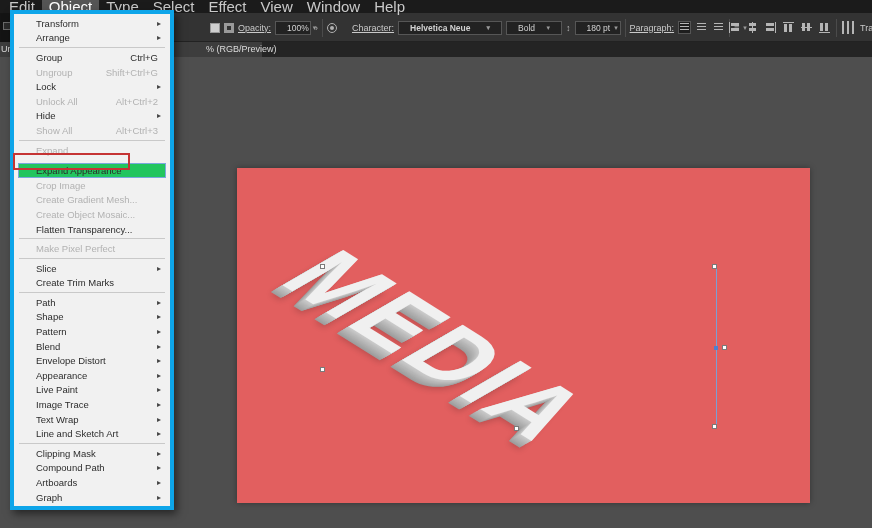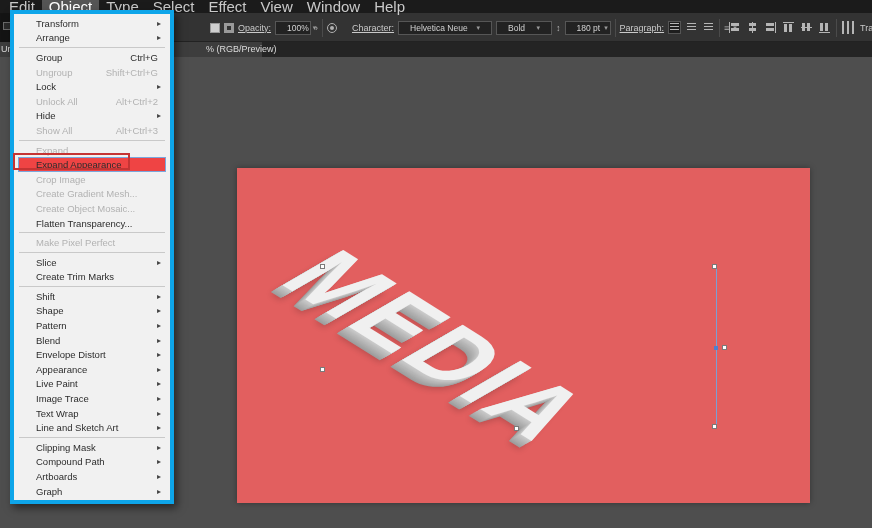--- a/index.html
+++ b/index.html
@@ -74,21 +74,21 @@
   .anchor-blue { position:absolute; width:4px; height:4px; background:#4f7fd0; z-index:2; }
   .path-line { position:absolute; width:1px; background:#7a9fd4; z-index:2; }
 
   
   .menu-panel { position:absolute; left:10px; top:10px; width:164px; background:#f1f1f1;
                 border:4px solid #0ea5e9; box-shadow:3px 4px 8px rgba(0,0,0,.5);
                 padding:2px 4px; z-index:10; }
   .menu-item { position:relative; display:flex; align-items:center; height:14.6px;
                padding:0 8px 0 18px; font-size:9.5px; color:#2c2c2c; cursor:default; }
   .menu-item.disabled { color:#b2b2b2; }
-  .menu-item.selected { background:#ef4444; outline:1px solid #7aa7dd; outline-offset:-1px; }
+  .menu-item.selected { background:#22c55e; outline:1px solid #7aa7dd; outline-offset:-1px;margin-top:6px; }
   .mi-label { white-space:nowrap; }
   .mi-shortcut { margin-left:auto; white-space:nowrap; }
   .mi-arrow { position:absolute; right:5px; font-size:8px; color:#444; }
   .menu-sep { border-top:1px solid #c9c9c9; margin:2px 1px; }
 
   
   .annotation-box { position:absolute; left:13px; top:153px; width:117px; height:17px;
                     border:2px solid #c53434; z-index:20; pointer-events:none; }
 </style>
 </head>
@@ -123,21 +123,21 @@
         <span>100%</span>
         <span class="car">▾</span>
       </span>
       <span class="glyph">›</span>
       <span class="cbsep"></span>
       <span class="circle-ic"></span>
     </div>
 
     <div class="abs" style="left:340px;margin-left:12px;">
       <span class="lbl">Character:</span>
-      <span class="dd" style="width:94px;">
+      <span class="dd" style="width:104px;font-weight:bold;">
         <span>Helvetica Neue</span>
         <span class="car">▾</span>
       </span>
       <span class="dd" style="width:56px;">
         <span>Bold</span>
         <span class="car">▾</span>
       </span>
       <span class="glyph">↕</span>
       <span class="dd" style="width:46px;">
         <span>180 pt</span>
@@ -254,21 +254,21 @@
       <div class="menu-sep"></div>
       <div class="menu-item">
         <span class="mi-label">Slice</span>
         <span class="mi-arrow">▸</span>
       </div>
       <div class="menu-item">
         <span class="mi-label">Create Trim Marks</span>
       </div>
       <div class="menu-sep"></div>
       <div class="menu-item">
-        <span class="mi-label">Shift</span>
+        <span class="mi-label">Path</span>
         <span class="mi-arrow">▸</span>
       </div>
       <div class="menu-item">
         <span class="mi-label">Shape</span>
         <span class="mi-arrow">▸</span>
       </div>
       <div class="menu-item">
         <span class="mi-label">Pattern</span>
         <span class="mi-arrow">▸</span>
       </div>

